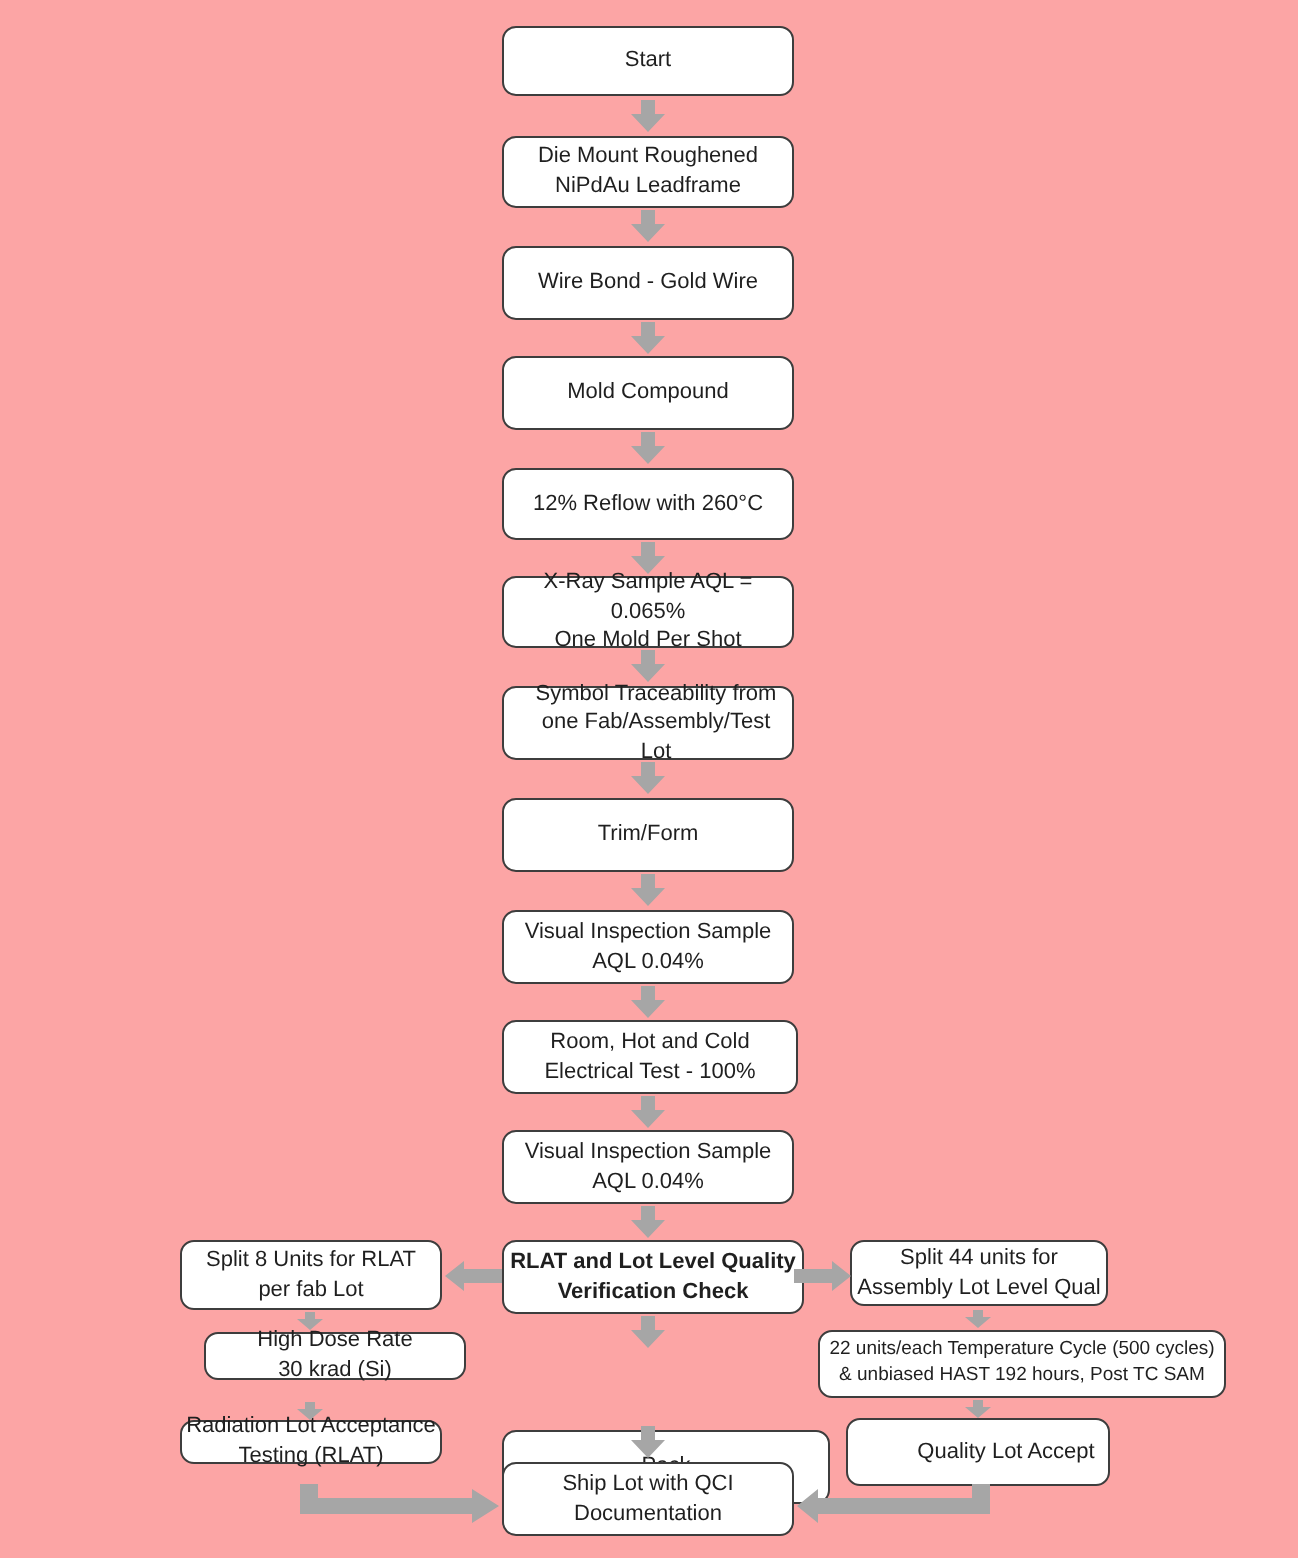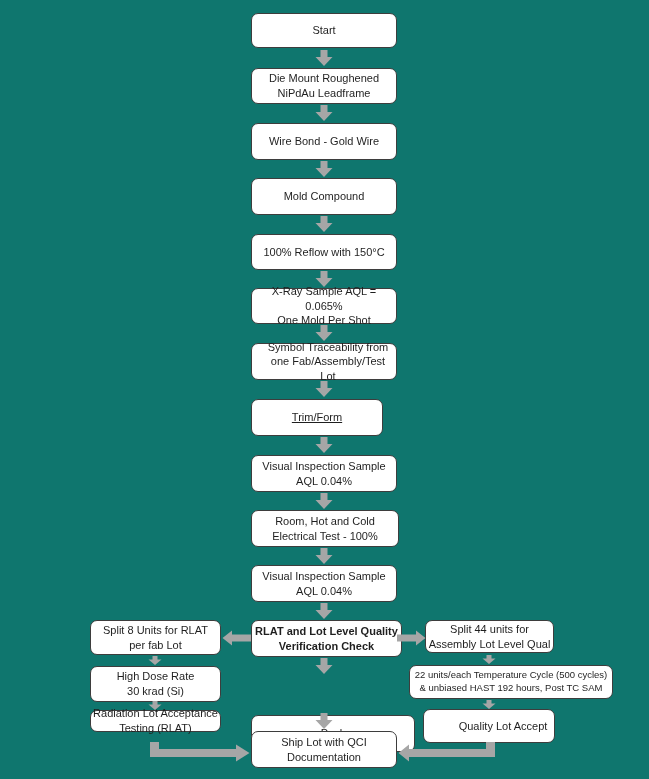--- a/index.html
+++ b/index.html
@@ -1,19 +1,19 @@
 <!DOCTYPE html>
 <html><head>
 <meta charset="utf-8">
 <style>
   html,body{margin:0;padding:0;background:#ffffff;}
   .canvas{
     position:relative;
     width:649px;height:779px;
-    background:#0f766e;
+    background:#fca5a5;
     font-family:"Liberation Sans", sans-serif;
     overflow:hidden;
   }
   .node{
     position:absolute;
     box-sizing:border-box;
     background:#ffffff;
     border:1.4px solid #3d3d3d;
     border-radius:7px;
     display:flex;align-items:center;justify-content:center;
@@ -31,41 +31,41 @@
 </head>
 <body>
 
 <div class="canvas">
 
   <div class="node" style="left:251px;top:13px;width:146px;height:35px;">Start</div>
   <div class="node" style="left:251px;top:68px;width:146px;height:36px;">Die Mount Roughened
 NiPdAu Leadframe</div>
   <div class="node" style="left:251px;top:123px;width:146px;height:37px;">Wire Bond - Gold Wire</div>
   <div class="node" style="left:251px;top:178px;width:146px;height:37px;">Mold Compound</div>
-  <div class="node" style="left:251px;top:234px;width:146px;height:36px;">100% Reflow with 150°C</div>
+  <div class="node" style="left:251px;top:234px;width:146px;height:36px;">12% Reflow with 260°C</div>
   <div class="node" style="left:251px;top:288px;width:146px;height:36px;">X-Ray Sample AQL = 0.065%
 One Mold Per Shot</div>
   <div class="node" style="left:251px;top:343px;width:146px;height:37px;padding-left:10px;">Symbol Traceability from
 one Fab/Assembly/Test Lot</div>
-  <div class="node" style="left:251px;top:399px;width:132px;height:37px;text-decoration:underline;">Trim/Form</div>
+  <div class="node" style="left:251px;top:399px;width:146px;height:37px;">Trim/Form</div>
   <div class="node" style="left:251px;top:455px;width:146px;height:37px;">Visual Inspection Sample
 AQL 0.04%</div>
   <div class="node" style="left:251px;top:510px;width:148px;height:37px;">Room, Hot and Cold
 Electrical Test - 100%</div>
   <div class="node" style="left:251px;top:565px;width:146px;height:37px;">Visual Inspection Sample
 AQL 0.04%</div>
   <div class="node" style="left:251px;top:620px;width:151px;height:37px;font-weight:bold;">RLAT and Lot Level Quality
 Verification Check</div>
   <div class="node" style="left:251px;top:675px;width:164px;height:37px;margin-top:40px;">Pack</div>
   <div class="node" style="left:251px;top:731px;width:146px;height:37px;">Ship Lot with QCI
 Documentation</div>
 
   <div class="node" style="left:90px;top:620px;width:131px;height:35px;">Split 8 Units for RLAT
 per fab Lot</div>
-  <div class="node" style="left:90px;top:666px;width:131px;height:36px;">High Dose Rate
+  <div class="node" style="left:102px;top:666px;width:131px;height:24px;">High Dose Rate
 30 krad (Si)</div>
   <div class="node" style="left:90px;top:710px;width:131px;height:22px;">Radiation Lot Acceptance
 Testing (RLAT)</div>
 
   <div class="node" style="left:425px;top:620px;width:129px;height:33px;">Split 44 units for
 Assembly Lot Level Qual</div>
   <div class="node small-text" style="left:409px;top:665px;width:204px;height:34px;">22 units/each Temperature Cycle (500 cycles)
 &amp; unbiased HAST 192 hours, Post TC SAM</div>
   <div class="node" style="left:423px;top:709px;width:132px;height:34px;padding-left:30px;">Quality Lot Accept</div>
 

